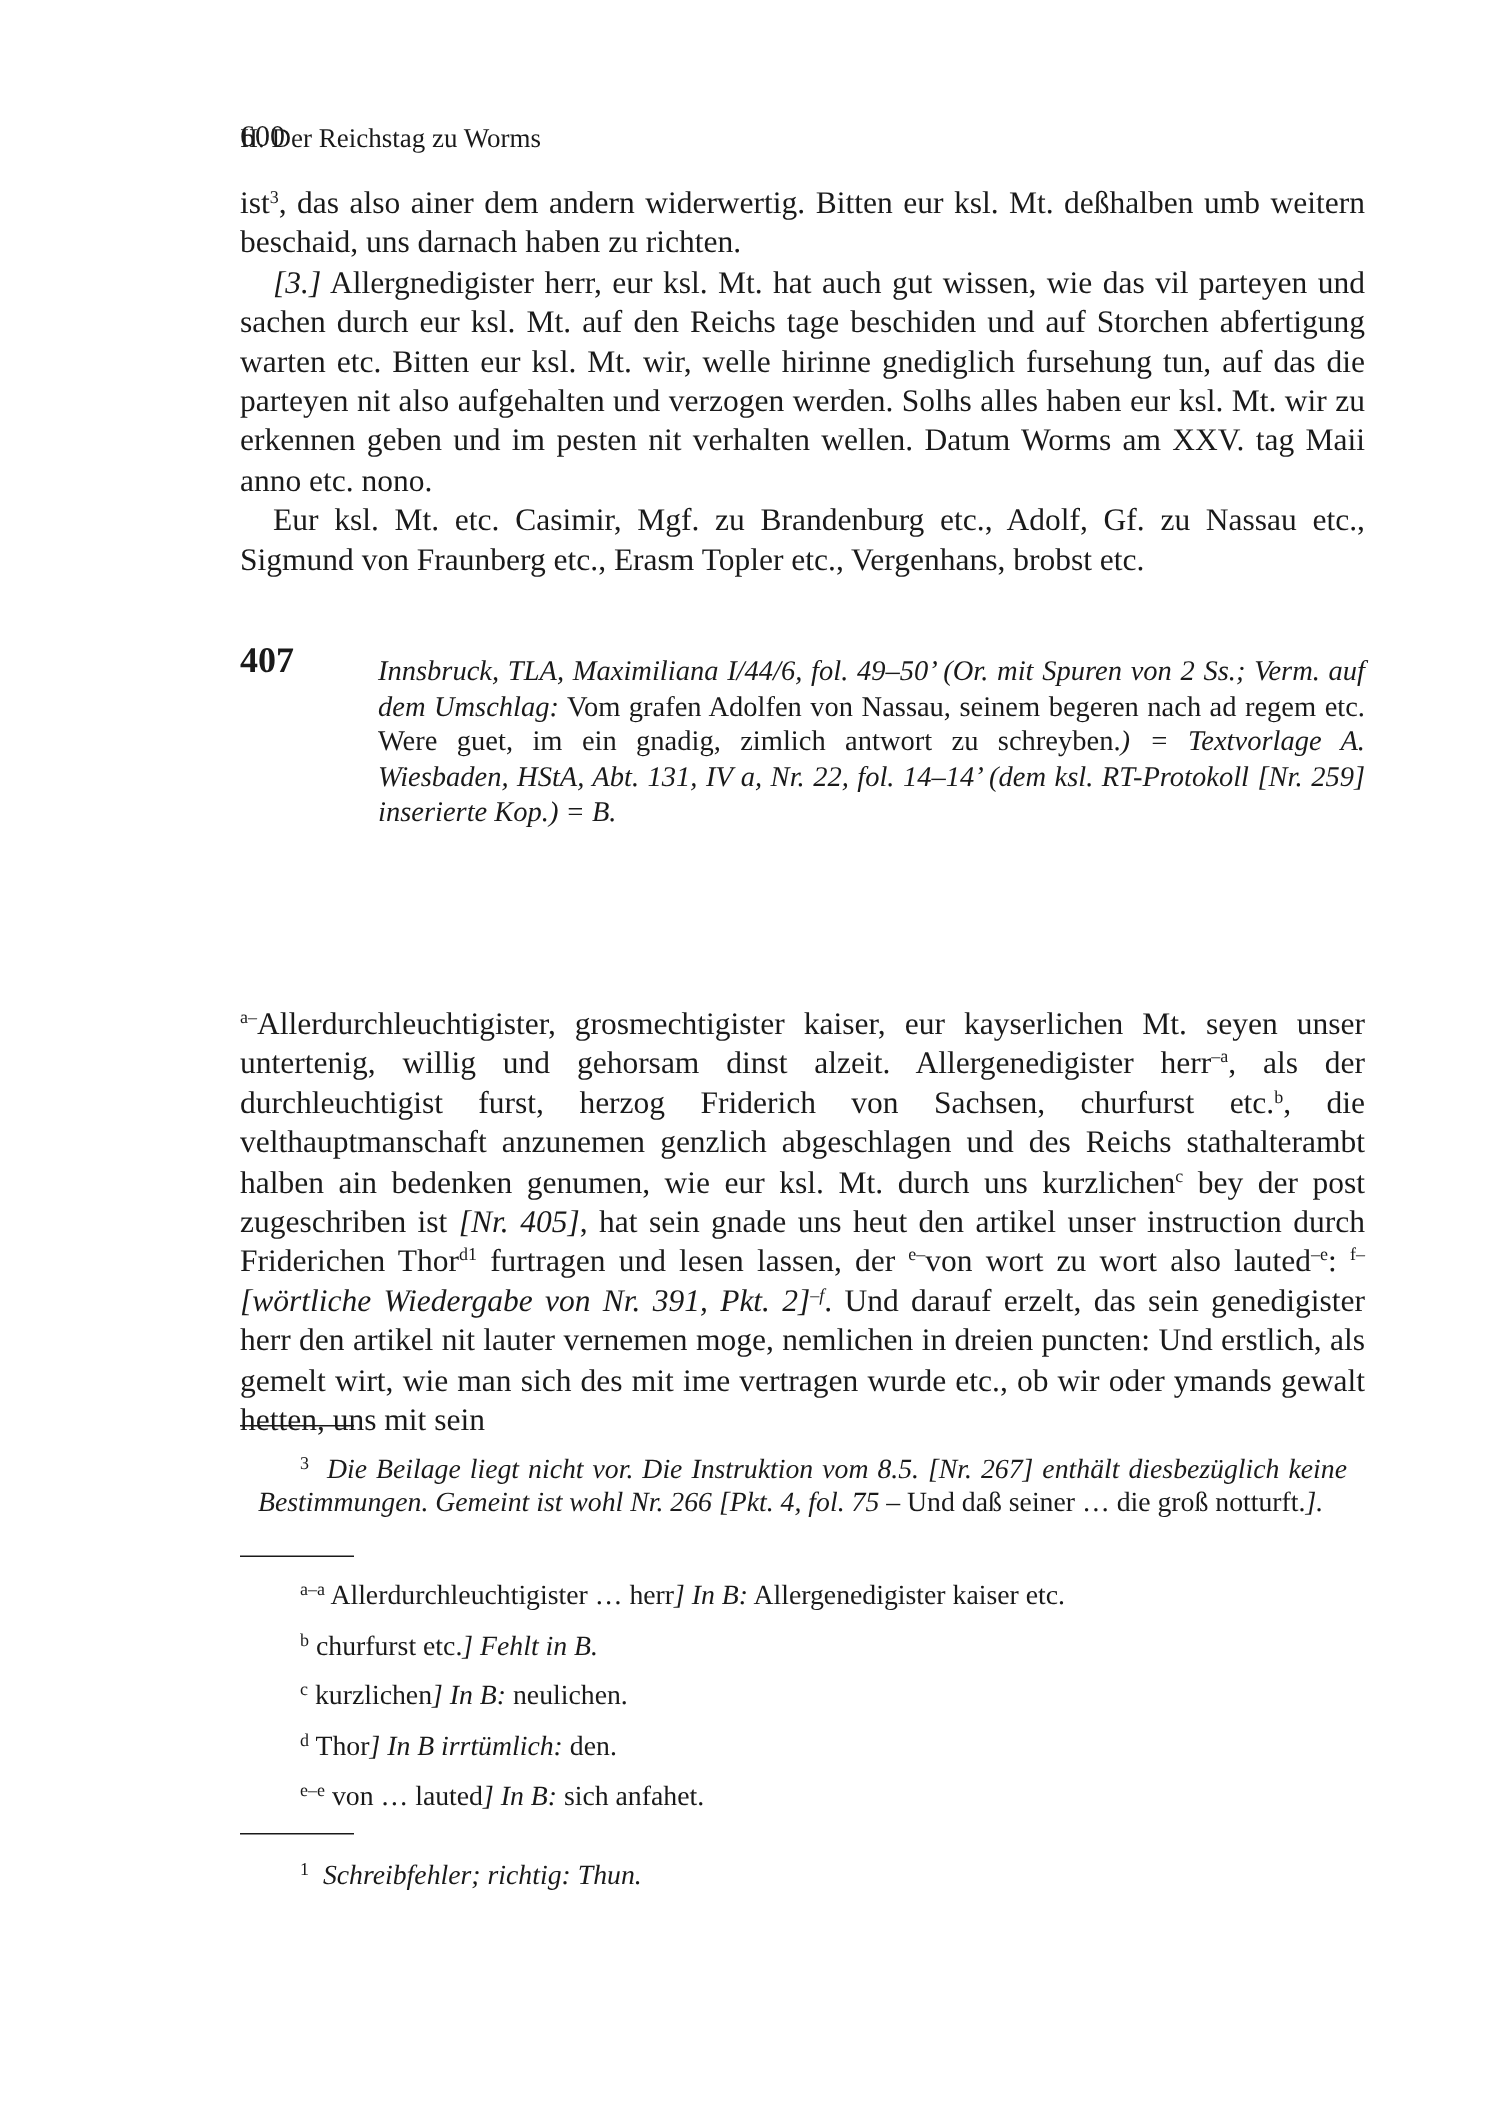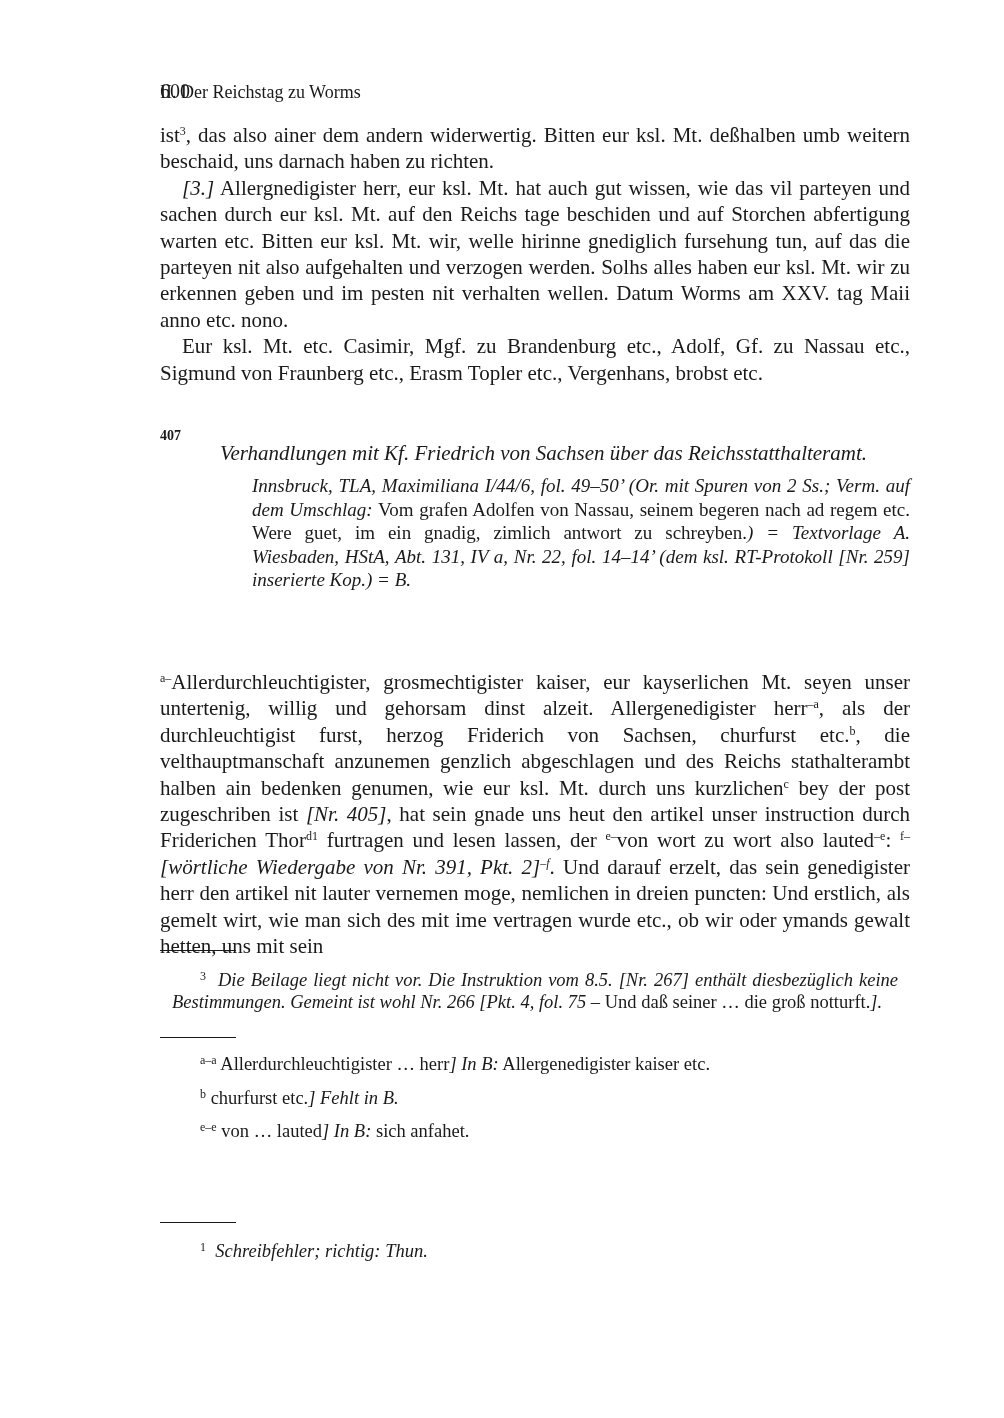--- a/index.html
+++ b/index.html
@@ -8,21 +8,21 @@
   .page { position:absolute; left:160px; top:0; width:750px; }
   .runhead { position:absolute; top:80px; left:0; width:750px; height:26px; font-size:20px; }
   .runhead .pnum { position:absolute; left:0; top:0; }
   .runhead .rtitle { position:absolute; left:0; width:750px; text-align:left; top:2px; font-size:18px; }
   .body { position:absolute; top:122px; left:0; width:750px; font-size:21px; line-height:26.4px; text-align:justify; }
   .body p { margin:0; }
   .indent { text-indent:22px; }
   i, .it { font-style:italic; }
   sup { font-size:12px; line-height:0; vertical-align:7px; }
   .doc { position:absolute; top:428px; left:0; width:750px; }
-  .docnum { position:absolute; left:0; top:0; font-size:14px; font-weight:bold; }
+  .docnum { position:absolute; left:0; top:0; font-size:24px; font-weight:bold; }
   .doctitle { margin-left:60px; font-size:19.5px; font-weight:bold; line-height:23px; letter-spacing:-0.2px; }
   .regest { margin-left:60px; margin-top:12px; font-style:italic; font-size:21px; line-height:26px; }
   .source { margin-left:92px; margin-top:8px; font-size:19px; line-height:23.5px; text-align:justify; }
   .source .r { font-style:normal; }
   .text { position:absolute; top:648px; left:0; width:750px; font-size:21px; line-height:26.4px; text-align:justify; }
   .rule { position:absolute; left:0; width:76px; height:1px; background:#1a1a1a; }
   .fn { position:absolute; left:0; width:750px; font-size:18.5px; line-height:21.5px; text-align:justify; }
   .fn p { margin:12px; }
   .fn .ind { text-indent:28px; }
   .fn sup { font-size:12px; vertical-align:6px; }
@@ -38,37 +38,38 @@
   </div>
 
   <div class="body">
     <p><span>ist</span><sup>3</sup><span>, das also ainer dem andern widerwertig. Bitten eur ksl. Mt. deßhalben umb weitern beschaid, uns darnach haben zu richten.</span></p>
     <p class="indent"><i>[3.]</i><span> Allergnedigister herr, eur ksl. Mt. hat auch gut wissen, wie das vil parteyen und sachen durch eur ksl. Mt. auf den Reichs tage beschiden und auf Storchen abfertigung warten etc. Bitten eur ksl. Mt. wir, welle hirinne gnediglich fursehung tun, auf das die parteyen nit also aufgehalten und verzogen werden. Solhs alles haben eur ksl. Mt. wir zu erkennen geben und im pesten nit verhalten wellen. Datum Worms am XXV. tag Maii anno etc. nono.</span></p>
     <p class="indent">Eur ksl. Mt. etc. Casimir, Mgf. zu Brandenburg etc., Adolf, Gf. zu Nassau etc., Sigmund von Fraunberg etc., Erasm Topler etc., Vergenhans, brobst etc.</p>
   </div>
 
   <div class="doc">
     <span class="docnum">407</span>
-    <div class="regest">Verhandlungen mit Kf. Friedrich von Sachsen über das Reichsstatthalteramt.</div>
     <div class="source"><i>Innsbruck, TLA, Maximiliana I/44/6, fol. 49–50’ (Or. mit Spuren von 2 Ss.; Verm. auf dem Umschlag:</i><span class="r"> Vom grafen Adolfen von Nassau, seinem begeren nach ad regem etc. Were guet, im ein gnadig, zimlich antwort zu schreyben.</span><i>) = Textvorlage A. Wiesbaden, HStA, Abt. 131, IV a, Nr. 22, fol. 14–14’ (dem ksl. RT-Protokoll [Nr. 259] inserierte Kop.) = B.</i></div>
   </div>
 
   <div class="text">
     <p><sup>a–</sup><span>Allerdurchleuchtigister, grosmechtigister kaiser, eur kayserlichen Mt. seyen unser untertenig, willig und gehorsam dinst alzeit. Allergenedigister herr</span><sup>–a</sup><span>, als der durchleuchtigist furst, herzog Friderich von Sachsen, churfurst etc.</span><sup>b</sup><span>, die velthauptmanschaft anzunemen genzlich abgeschlagen und des Reichs stathalterambt halben ain bedenken genumen, wie eur ksl. Mt. durch uns kurzlichen</span><sup>c</sup><span> bey der post zugeschriben ist </span><i>[Nr. 405]</i><span>, hat sein gnade uns heut den artikel unser instruction durch Friderichen Thor</span><sup>d1</sup><span> furtragen und lesen lassen, der </span><sup>e–</sup><span>von wort zu wort also lauted</span><sup>–e</sup><span>: </span><sup>f–</sup><i>[wörtliche Wiedergabe von Nr. 391, Pkt. 2]</i><sup class="it">–f</sup><span>. Und darauf erzelt, das sein genedigister herr den artikel nit lauter vernemen moge, nemlichen in dreien puncten: Und erstlich, als gemelt wirt, wie man sich des mit ime vertragen wurde etc., ob wir oder ymands gewalt hetten, uns mit sein</span></p>
   </div>
 
   <div class="rule" style="top:950px"></div>
   <div class="fn" style="top:958px">
     <p class="ind"><sup>3</sup>&nbsp; <i>Die Beilage liegt nicht vor. Die Instruktion vom 8.5. [Nr. 267] enthält diesbezüglich keine Bestimmungen. Gemeint ist wohl Nr. 266 [Pkt. 4, fol. 75 –</i><span> Und daß seiner … die groß notturft.</span><i>].</i></p>
   </div>
 
   <div class="rule" style="top:1037px"></div>
   <div class="fn" style="top:1042px">
     <p class="ind"><sup>a–a</sup> <span>Allerdurchleuchtigister … herr</span><i>] In B:</i><span> Allergenedigister kaiser etc.</span></p>
     <p class="ind"><sup>b</sup> <span>churfurst etc.</span><i>] Fehlt in B.</i><span></span></p>
+    <p class="ind"><sup>c</sup> <span>kurzlichen</span><i>] In B:</i><span> neulichen.</span></p>
+    <p class="ind"><sup>d</sup> <span>Thor</span><i>] In B irrtümlich:</i><span> den.</span></p>
     <p class="ind"><sup>e–e</sup> <span>von … lauted</span><i>] In B:</i><span> sich anfahet.</span></p>
   </div>
 
   <div class="rule" style="top:1222px"></div>
   <div class="fn" style="top:1229px">
     <p class="ind"><sup>1</sup>&nbsp; <i>Schreibfehler; richtig: Thun.</i></p>
   </div>
 
 </div>
 

